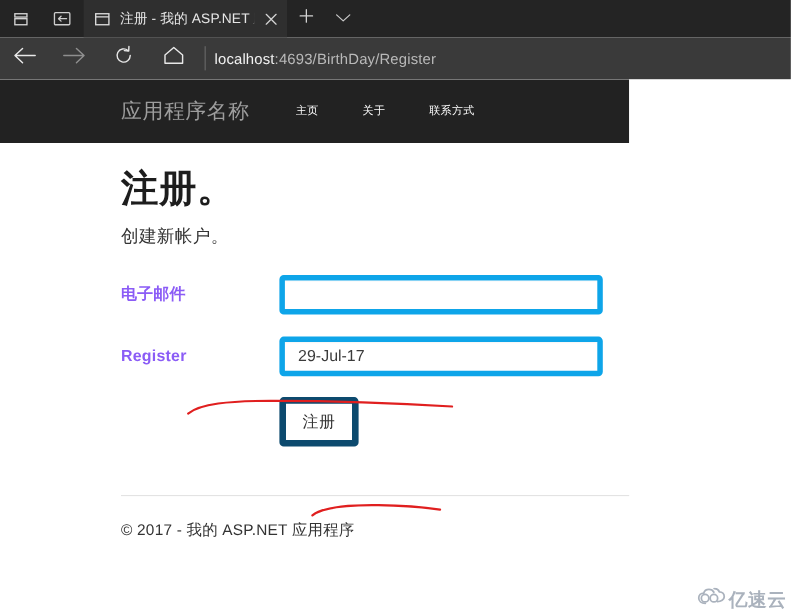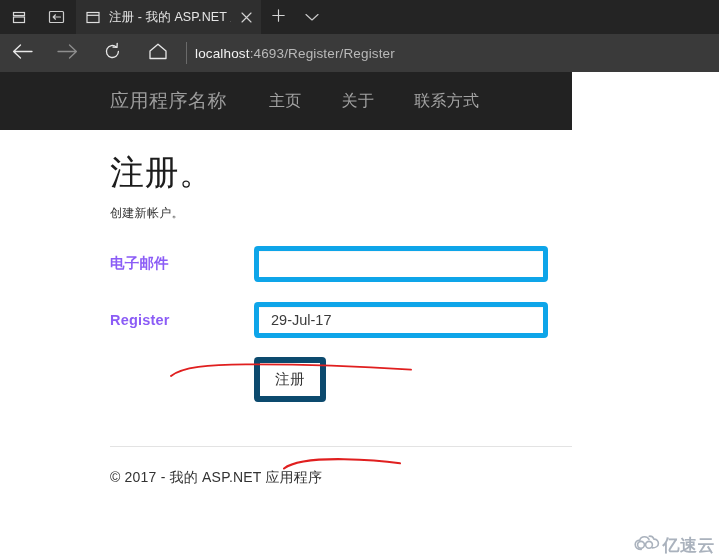--- a/index.html
+++ b/index.html
@@ -142,41 +142,41 @@
     color: #9d9d9d;
     font-size: 19px;
     letter-spacing: .5px;
     margin-right: 42px;
   }
   .navlinks {
     display: flex;
     align-items: center;
   }
   .navlink {
-    color: #a3a3a3;
-    font-size: 16px;
+    color: #ffffff;
+    font-size: 10px;
     margin-right: 40px;
     letter-spacing: .3px;
   }
 
   
   .container {
     padding: 0 0 0 110px;
     position: relative;
   }
   h1.page-title {
     font-size: 34px;
-    font-weight: 400;
+    font-weight: 700;
     color: #1d1d1d;
     margin: 22px 0 0 0;
     letter-spacing: .5px;
     line-height: 1.2;
   }
   h4.page-subtitle {
-    font-size: 12px;
+    font-size: 16px;
     font-weight: 400;
     color: #333333;
     margin: 12px 0 0 0;
     letter-spacing: .3px;
   }
 
   .validation-summary {
     margin: 40px 0 0 0;
     padding: 0;
   }
@@ -397,21 +397,21 @@
     <div class="nav-btn">
       <span>
         <svg width="20" height="19" viewBox="0 0 20 19">
           <path d="M2 9 L10 2.2 L18 9 V16.5 H2 Z" fill="none" stroke="#e8e8e8" stroke-width="1.3" stroke-linejoin="round"></path>
         </svg>
       </span>
     </div>
 
     <div class="addr-sep"></div>
 
-    <div class="url"><span class="host">localhost</span><span>:4693/Register/Register</span></div>
+    <div class="url"><span class="host">localhost</span><span>:4693/BirthDay/Register</span></div>
 
   </div>
 
   <div class="viewport">
 
     <div class="navbar">
       <span class="brand">应用程序名称</span>
       <div class="navlinks">
         <span class="navlink">主页</span>
         <span class="navlink">关于</span>

